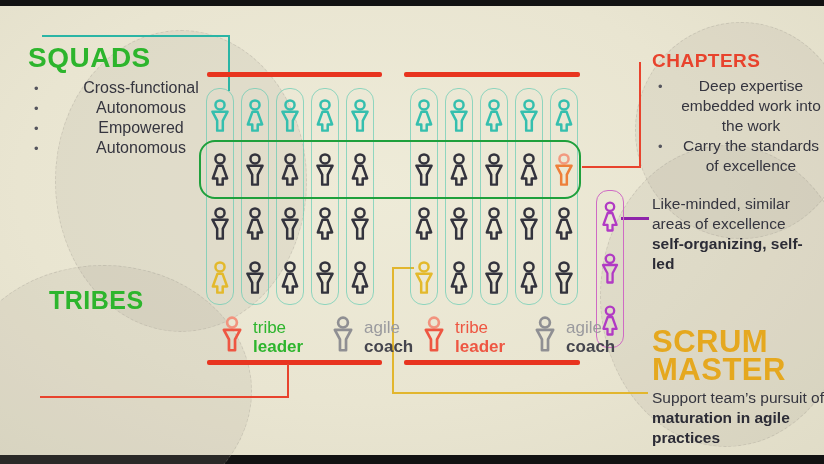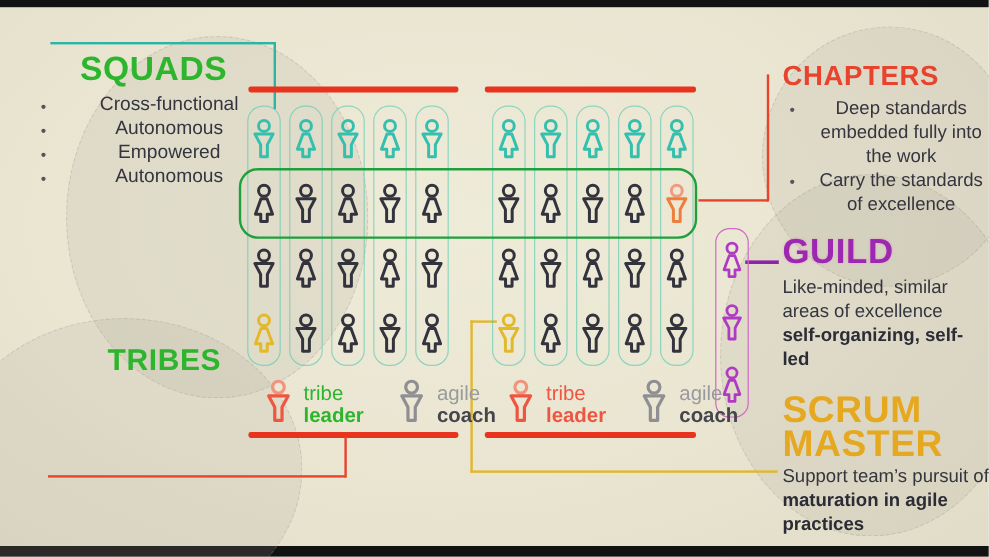--- a/index.html
+++ b/index.html
@@ -53,21 +53,21 @@
   .lbl .l2{font-weight:bold;display:block;}
   .lbl.green{color:#2db52d;}
   .lbl.redtxt{color:#ee5642;}
   .lbl.coach .l1{color:#9a9a9e;}
   .lbl.coach .l2{color:#45454e;}
   .coach-gap{width:26px;flex:none;}
 
   
   .sec{position:absolute;}
   .title{font-weight:bold;letter-spacing:0.5px;}
-  .green-t{color:#2db52d;text-align:center;}
+  .green-t{color:#2db52d;}
   .red-t{color:#e8432d;}
   .purple-t{color:#9c27b0;text-shadow:0 0 2px rgba(240,80,200,0.45);}
   .gold-t{color:#e5a81f;}
   .body-txt{font-size:15.5px;line-height:20px;color:#35353f;}
   .body-txt b{color:#2c2c36;}
   ul.blist{list-style:none;margin:4px 0 0 0;padding:0;font-size:16px;line-height:20px;color:#35353f;text-align:center;}
   ul.blist li{position:relative;padding-left:22px;margin:0 0 0 4px;}
   ul.blist li::before{content:"•";position:absolute;left:2px;color:#55555e;font-size:13px;top:1px;}
   .ledby{font-size:16px;color:#2db52d;margin-top:2px;}
   .ledby b{color:#23a623;}
@@ -430,34 +430,33 @@
   <div class="sec" style="left:28px;top:42px;width:200px;">
     <div class="title green-t" style="font-size:28px;">SQUADS</div>
     <ul class="blist">
       <li>Cross-functional</li>
       <li>Autonomous</li>
       <li>Empowered</li>
       <li>Autonomous</li>
     </ul>
   </div>
 
-  <div class="sec" style="left:31px;top:286px;width:212px;">
+  <div class="sec" style="left:49px;top:286px;width:212px;">
     <div class="title green-t" style="font-size:25px;margin-bottom:4px;">TRIBES</div>
   </div>
 
   <div class="sec" style="left:652px;top:50px;width:172px;">
-    <div class="title red-t" style="font-size:23px;">CHAPTERS</div>
+    <div class="title red-t" style="font-size:19px;">CHAPTERS</div>
     <ul class="blist" style="font-size:15.5px;">
-      <li>Deep standards embedded fully into the work</li>
+      <li>Deep expertise embedded work into the work</li>
       <li>Carry the standards of excellence</li>
     </ul>
   </div>
 
   <div class="sec" style="left:652px;top:194px;width:160px;">
-    <div class="title purple-t" style="font-size:29px;margin-bottom:3px;">GUILD</div>
     <div class="body-txt">
       <span>Like-minded, similar areas of excellence </span><b>self-organizing, self-led</b>
     </div>
   </div>
 
   <div class="sec" style="left:652px;top:328px;width:178px;">
     <div class="title gold-t" style="font-size:31px;line-height:28px;width:130px;">SCRUM MASTER</div>
     <div class="body-txt" style="margin-top:4px;">
       <span>Support team’s pursuit of </span><b>maturation in agile practices</b>
     </div>

